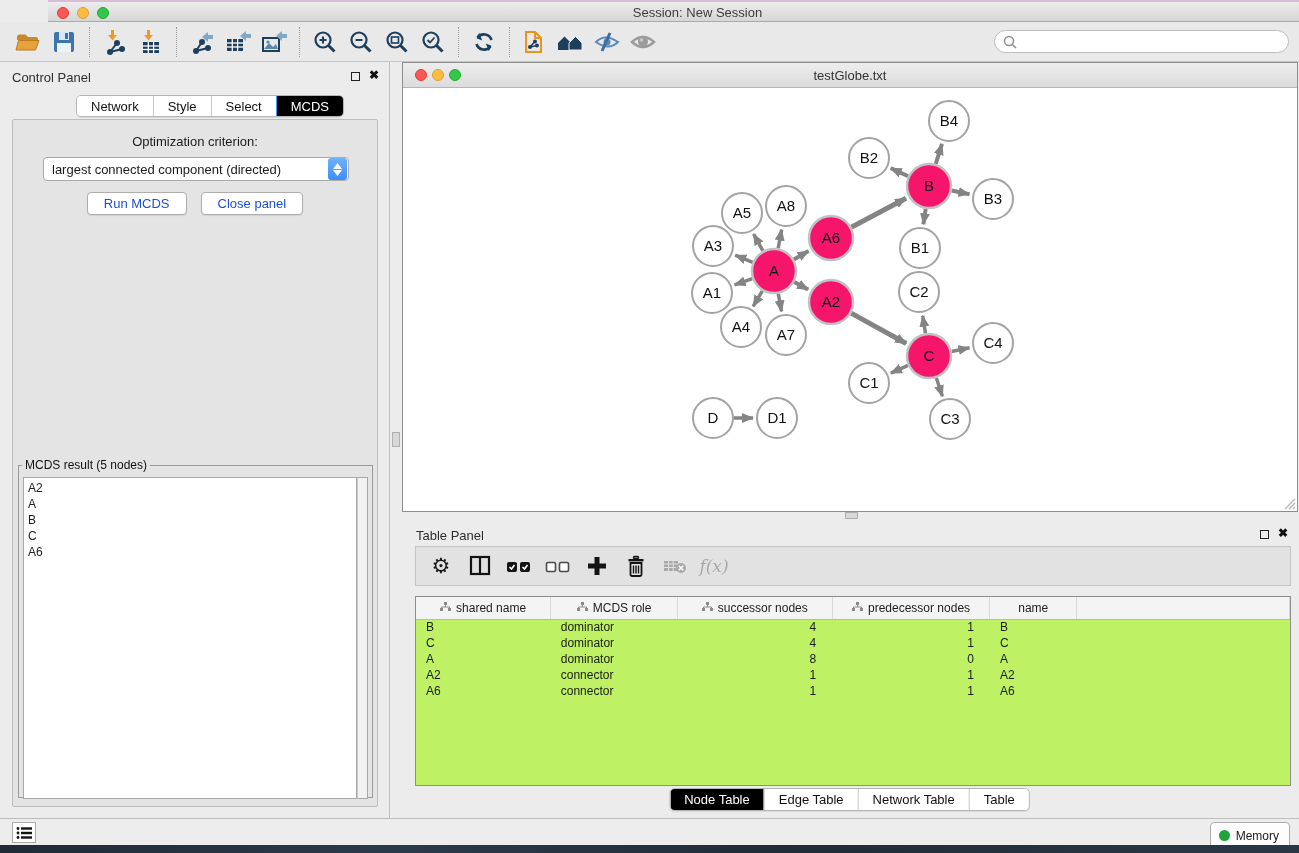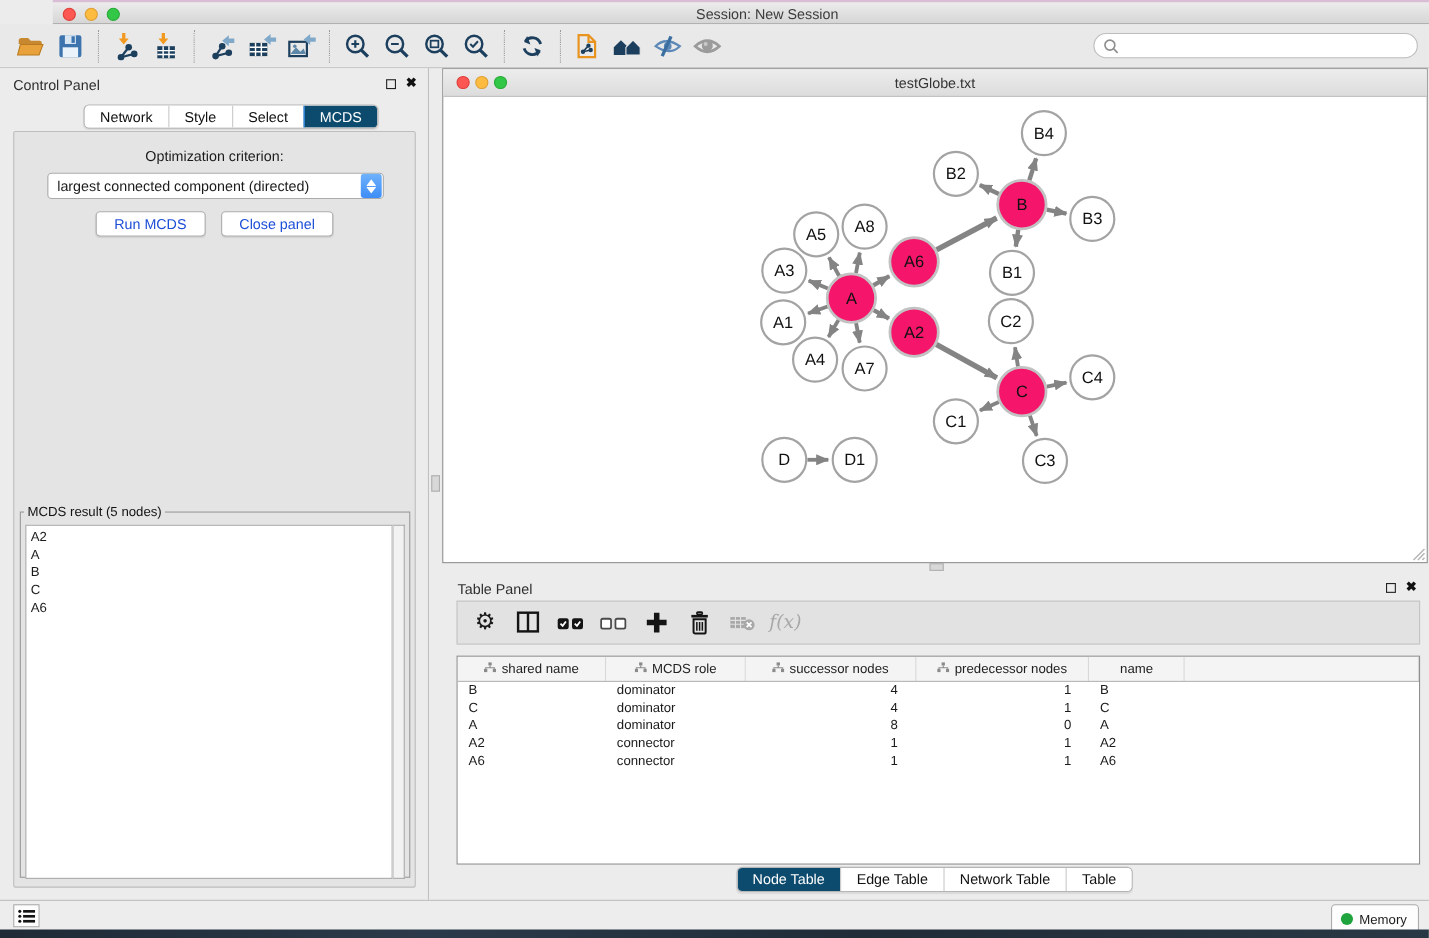--- a/index.html
+++ b/index.html
@@ -37,21 +37,21 @@
   .float-ico { position:absolute; top:10px; width:9px; height:9px; border:1.5px solid #222; }
   .close-ico { position:absolute; top:6px; font-size:12px; font-weight:bold; color:#111; }
   #cp-float { right:29px; } #cp-close { right:10px; }
 
   .seg-tabs { position:absolute; display:flex; border:1px solid #B5B5B5; border-radius:5px;
     overflow:hidden; background:#fff; box-shadow:0 1px 1px rgba(0,0,0,.08); }
   #cp-tabs { left:76px; top:33px; height:22px; }
   .seg-tab { padding:2px 14px; font-size:13px; line-height:17px; background:#fff;
     border-left:1px solid #C9C9C9; color:#111; white-space:nowrap; }
   .seg-tab:first-child { border-left:none; }
-  .seg-tab.active { background:#0c4a6e; color:#fff; border-left-color:#3F9BFD; }
+  .seg-tab.active { background:#000000; color:#fff; border-left-color:#3F9BFD; }
 
   #cp-content { position:absolute; left:12px; top:57px; width:366px; height:688px;
     background:#E4E4E4; border:1px solid #BDBDBD; border-radius:2px; }
   #opt-label { position:absolute; left:0; right:0; top:14px; text-align:center; font-size:13px; }
   #opt-select { position:absolute; left:30px; top:37px; width:306px; height:24px;
     background:#fff; border:1px solid #ABABAB; border-radius:4px;
     display:flex; align-items:center; }
   #opt-select .val { flex:1; font-size:13px; padding-left:8px; white-space:nowrap; overflow:hidden; }
   #opt-select .stepper { width:19px; height:22px; border-radius:3px; margin-right:1px;
     background:linear-gradient(#6FB2FB,#3D8DF7); display:flex; flex-direction:column;
@@ -92,21 +92,21 @@
     background:#ECECEC; }
   #tp-float { right:30px; } #tp-close { right:11px; }
   #tp-toolbar { position:absolute; left:15px; top:26px; width:876px; height:40px;
     background:#E2E2E2; border:1px solid #C4C4C4; display:flex; align-items:center;
     padding-left:12px; gap:13px; }
   .tp-ico { width:26px; height:26px; display:flex; align-items:center; justify-content:center; }
   .gear-glyph { font-size:21px; line-height:24px; color:#1a1a1a; }
   .fx-glyph { font-family:"DejaVu Serif", serif; font-style:italic; font-size:17px; color:#A8A8A8; }
 
   #table-wrap { position:absolute; left:15px; top:76px; width:876px; height:190px;
-    background:#ffffff; border:1px solid #8E8E8E; overflow:hidden; }
+    background:#bef264; border:1px solid #8E8E8E; overflow:hidden; }
   table { border-collapse:collapse; table-layout:fixed; }
   th { height:22px; background:#F4F4F4; border-right:1px solid #D8D8D8;
     border-bottom:1px solid #B9B9B9; font-size:12px; font-weight:normal; color:#222;
     text-align:center; white-space:nowrap; overflow:hidden; }
   th .hdr-inner { display:inline-flex; align-items:center; gap:5px; }
   td { height:16px; font-size:12px; padding:0 10px; white-space:nowrap; overflow:hidden; }
   td.num { text-align:right; padding-right:16px; }
 
   #table-tabs { left:50%; transform:translateX(-50%); top:268px; height:23px; position:absolute; }
 

